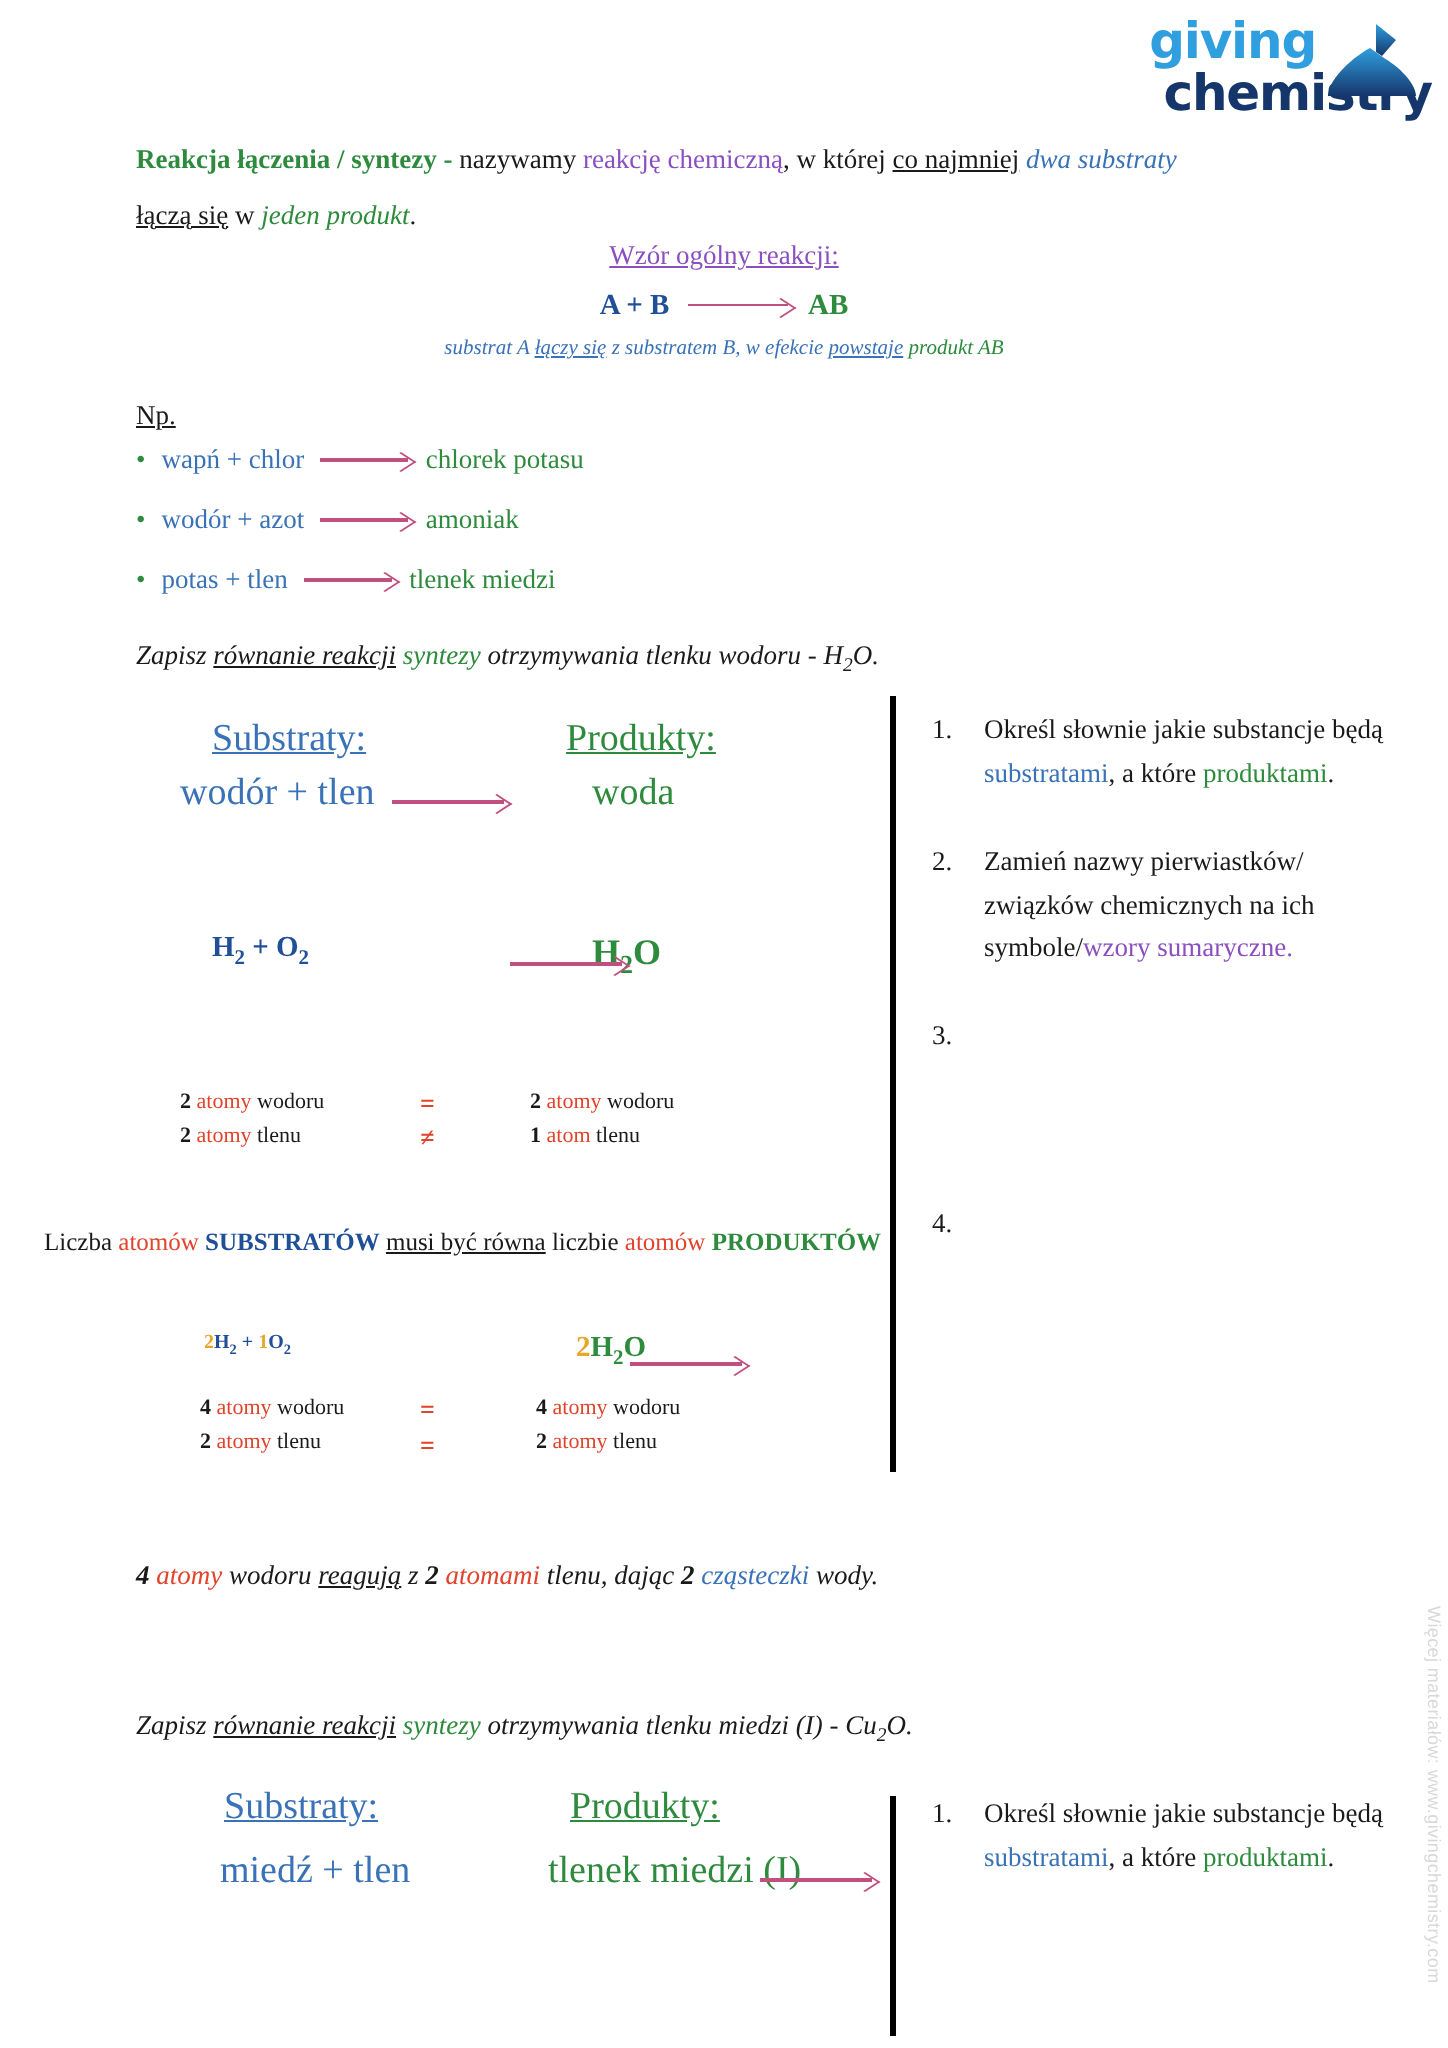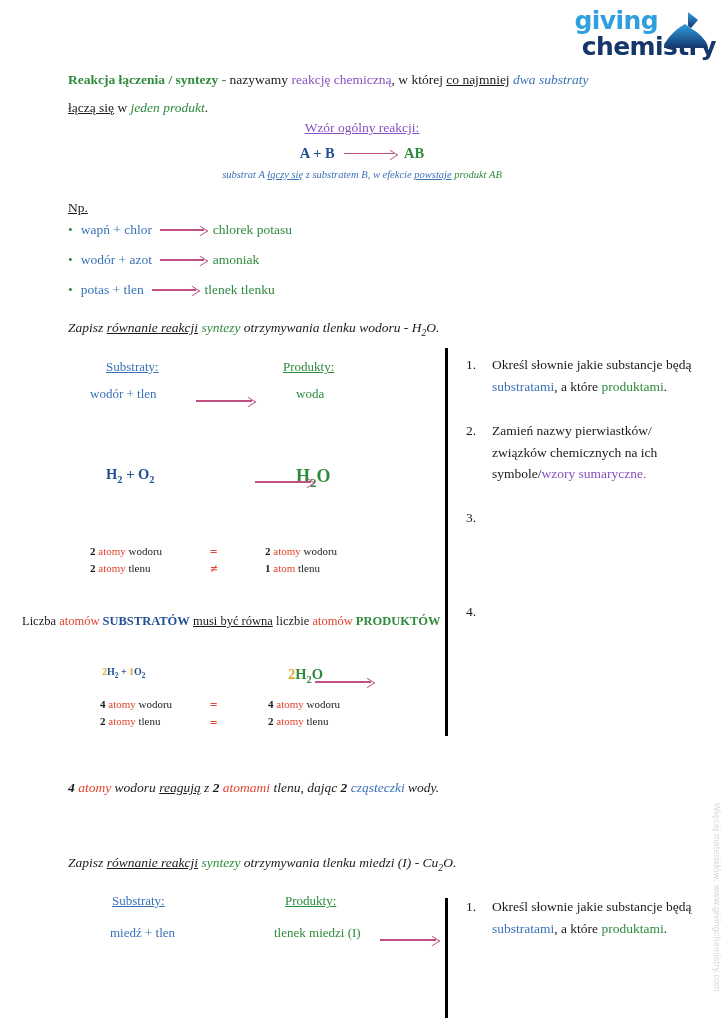--- a/index.html
+++ b/index.html
@@ -77,21 +77,21 @@
   .np-item .dot { color: #2e8b3d; margin-right: 8px; }
 
   
   #ex1-task { left: 68px; top: 320px; }
   .divider {
     position: absolute; width: 2.5px; background: #000;
   }
   #divider1 { left: 445px; top: 348px; height: 388px; }
   #divider2 { left: 445px; top: 898px; height: 120px; }
 
-  .col-head { position: absolute; font-size: 13px; }
+  .col-head { position: absolute; font-size: 19px; }
   #ex1-sub-head  { left: 106px; top: 359px; }
   #ex1-prod-head { left: 283px; top: 359px; }
   #ex1-sub-words { left: 90px;  top: 386px; }
   #ex1-prod-word { left: 296px; top: 386px; }
   #ex1-arrow1    { left: 196px; top: 393px; width: 56px; }
 
   #ex1-sub-form  { left: 106px; top: 466px; font-weight: bold; font-size: 14.5px; }
   #ex1-prod-form { left: 296px; top: 466px; font-weight: bold; font-size: 18px; }
   #ex1-arrow2    { left: 196px; top: 474px; width: 56px; }
 
@@ -186,21 +186,21 @@
       <span class="c-green">chlorek potasu</span>
     </div>
     <div class="np-item">
       <span class="dot">•</span><span class="c-blue">wodór + azot</span>
       <span class="arrow" style="width:44px;margin:0 5px;"><i class="shaft"></i><i class="head"></i></span>
       <span class="c-green">amoniak</span>
     </div>
     <div class="np-item">
       <span class="dot">•</span><span class="c-blue">potas + tlen</span>
       <span class="arrow" style="width:44px;margin:0 5px;"><i class="shaft"></i><i class="head"></i></span>
-      <span class="c-green">tlenek tlenku</span>
+      <span class="c-green">tlenek miedzi</span>
     </div>
   </div>
 
   
   <div class="blk i" id="ex1-task">
     <span>Zapisz </span><span class="u">równanie reakcji</span><span> </span><span class="c-green">syntezy</span><span> otrzymywania tlenku wodoru - H</span><sub>2</sub><span>O.</span>
   </div>
 
   <div class="divider" id="divider1"></div>
 

